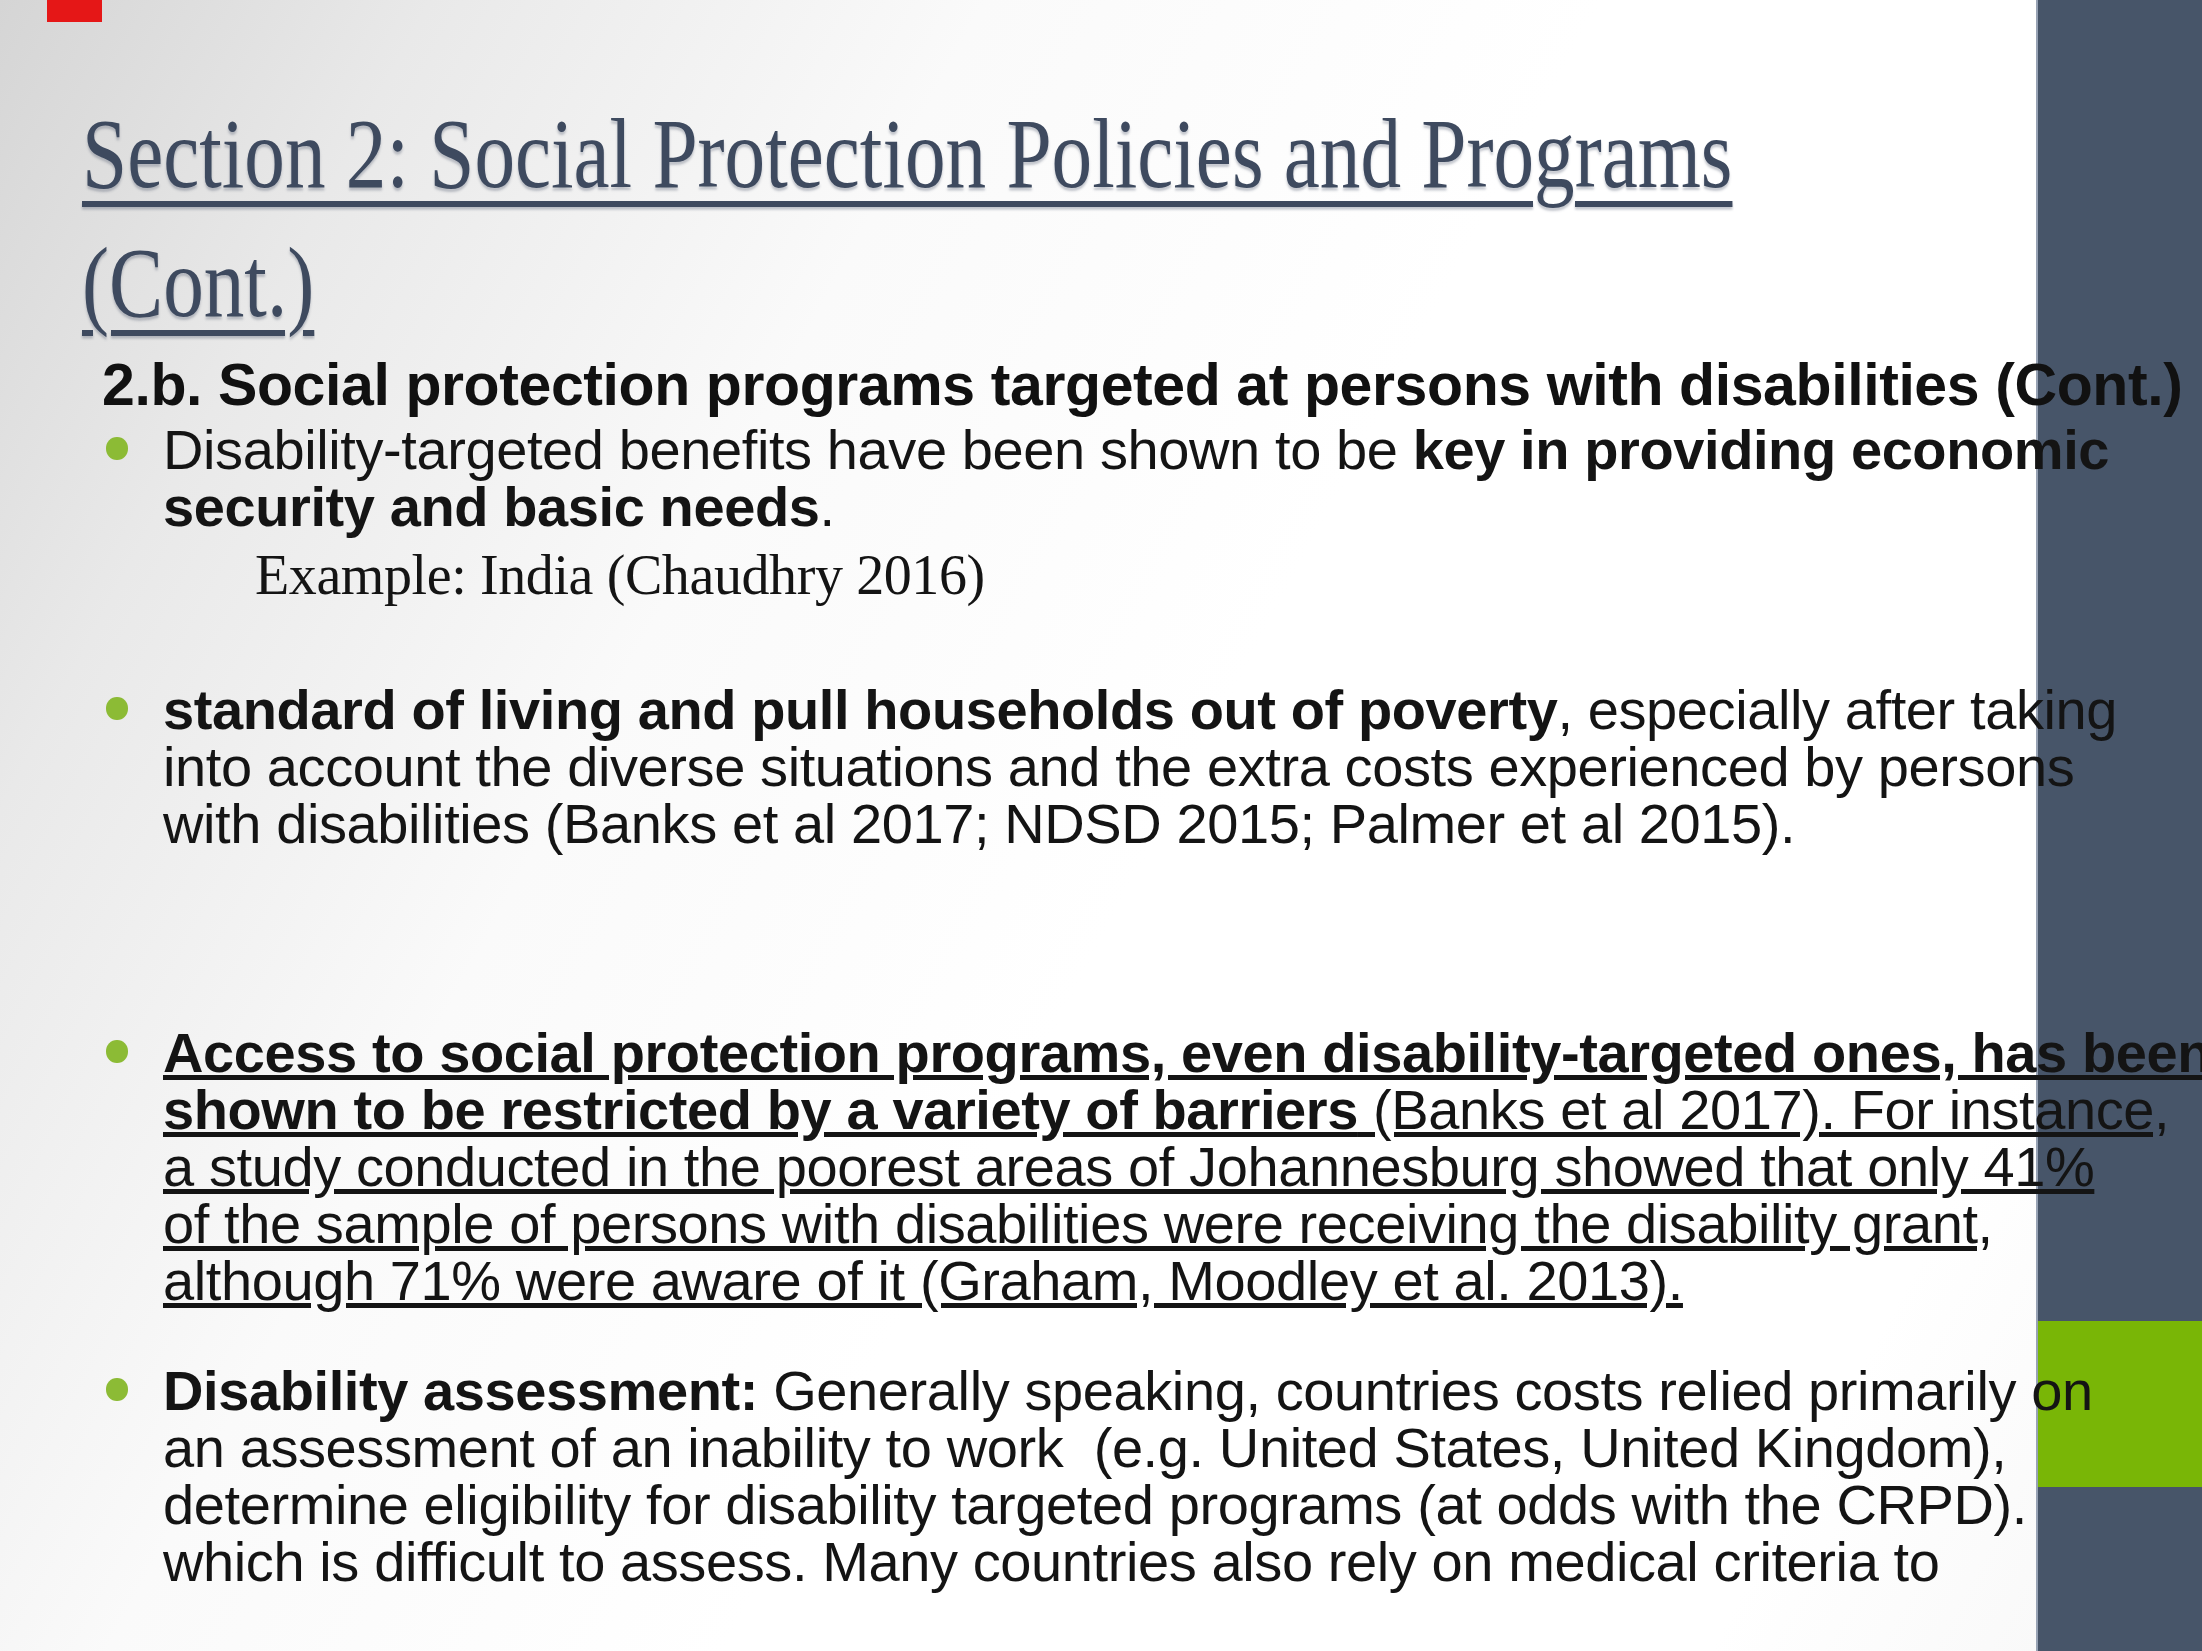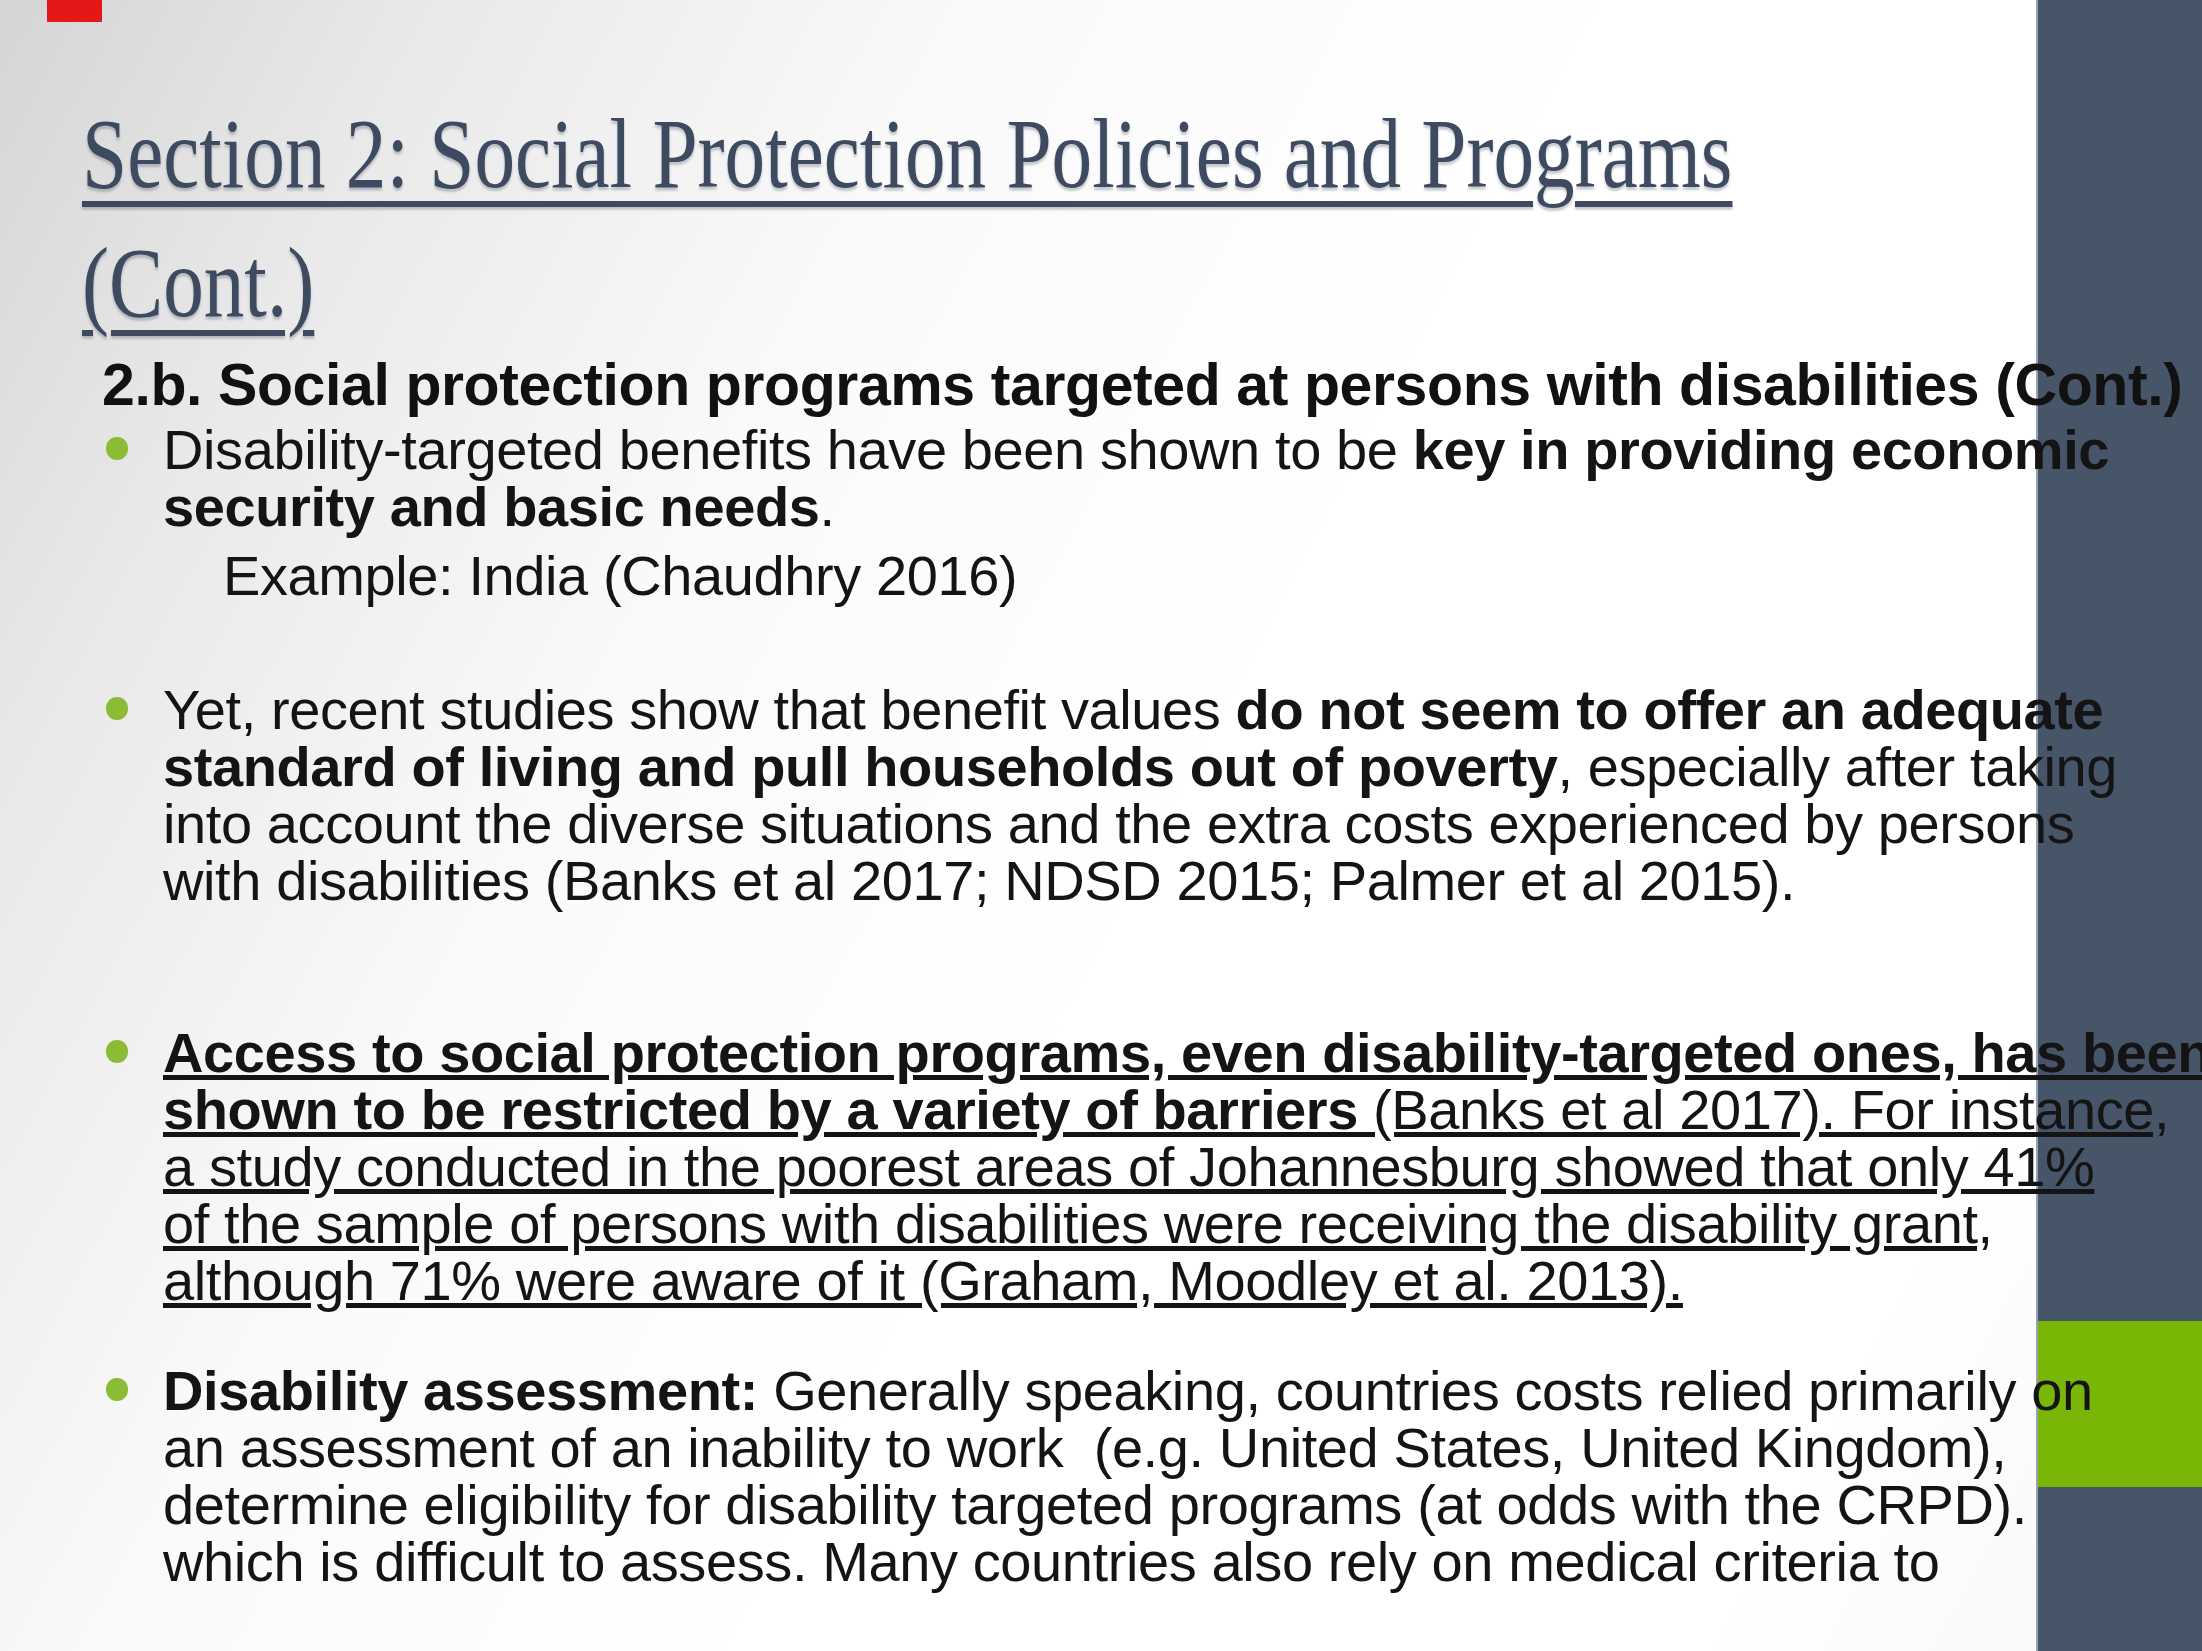--- a/index.html
+++ b/index.html
@@ -48,21 +48,21 @@
   .bullet{
     position:absolute;left:163px;
     color:#141414;font-size:56px;letter-spacing:-0.4px;
   }
   .bullet .dot{
     position:absolute;left:-57px;top:16.3px;width:21.5px;height:22.4px;border-radius:50%;
     background:var(--bullet-color,#8CBB35);
   }
   .bullet .line{height:57px;line-height:57px;white-space:nowrap;}
   .bullet .line b{font-weight:bold;letter-spacing:-0.4px;}
-  .bullet .sub{height:57px;line-height:57px;margin-top:12px;margin-left:60px;white-space:nowrap;}
+  .bullet .sub{height:57px;line-height:57px;margin-top:12px;margin-left:92px;white-space:nowrap;font-family:Liberation Serif, serif;}
   .b0{top:421px;}
   .b1{top:681px;}
   .b2{top:1024px;text-decoration:underline;}
   .b3{top:1362px;}
 </style>
 </head>
 <body>
 
 <div class="slide">
 
@@ -79,21 +79,20 @@
 
   <div id="bullet-list">
       <div class="bullet b0">
         <span class="dot"></span>
         <div class="line"><span>Disability-targeted benefits have been shown to be </span><b>key in providing economic</b></div>
         <div class="line"><b>security and basic needs</b><span>.</span></div>
         <div class="sub">Example: India (Chaudhry 2016)</div>
       </div>
       <div class="bullet b1">
         <span class="dot"></span>
-        <div class="line"><span>Yet, recent studies show that benefit values </span><b>do not seem to offer an adequate</b></div>
         <div class="line"><b>standard of living and pull households out of poverty</b><span>, especially after taking</span></div>
         <div class="line"><span>into account the diverse situations and the extra costs experienced by persons</span></div>
         <div class="line"><span>with disabilities (Banks et al 2017; NDSD 2015; Palmer et al 2015).</span></div>
       </div>
       <div class="bullet b2">
         <span class="dot"></span>
         <div class="line"><b>Access to social protection programs, even disability-targeted ones, has been</b></div>
         <div class="line"><b>shown to be restricted by a variety of barriers</b><span> (Banks et al 2017). For instance,</span></div>
         <div class="line"><span>a study conducted in the poorest areas of Johannesburg showed that only 41%</span></div>
         <div class="line"><span>of the sample of persons with disabilities were receiving the disability grant,</span></div>

